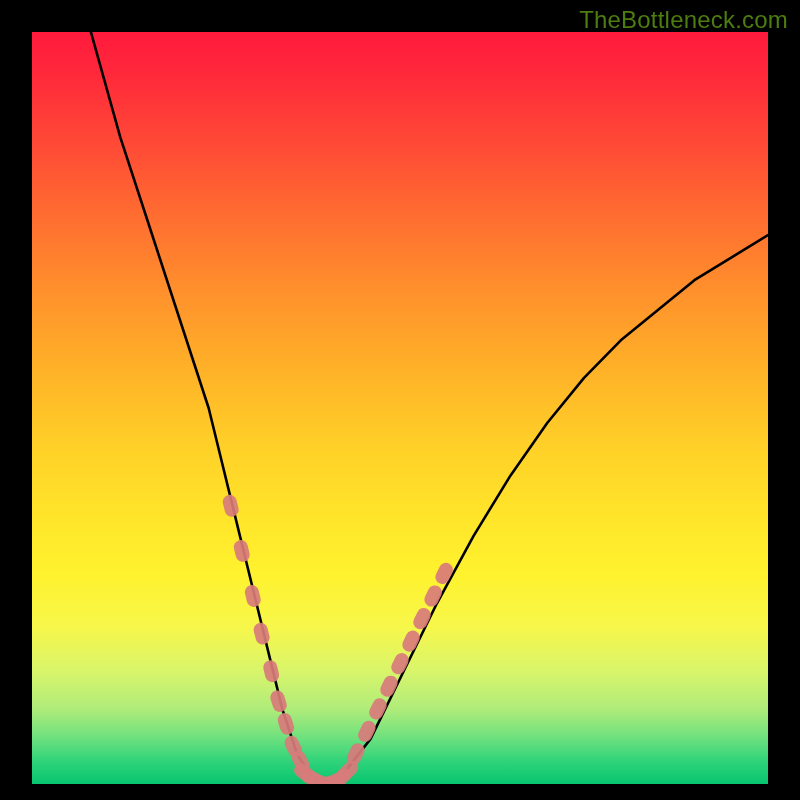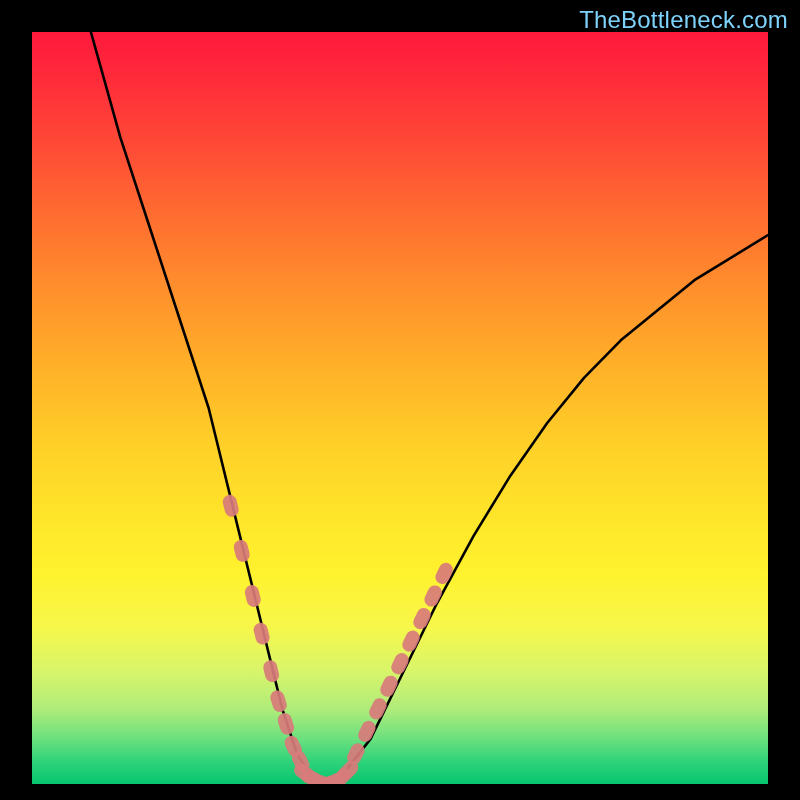--- a/index.html
+++ b/index.html
@@ -39,21 +39,21 @@
       #d8f56a 85%,
       #b0ec7a 90%,
       #6be07e 94%,
       #2fd37a 97%,
       #07c56f 100%);
   }
   .watermark {
     position: absolute;
     top: 6px;
     right: 12px;
-    color: #7dd3fc;
+    color: #4d7c0f;
     font-size: 24px;
     font-weight: 500;
     letter-spacing: 0.2px;
     user-select: none;
   }
   svg.curve {
     position: absolute;
     left: 0;
     top: 0;
     width: 736px;

